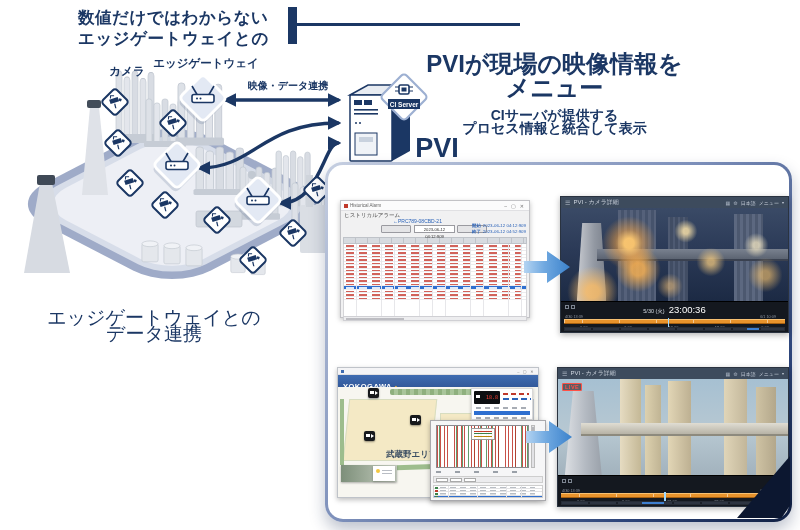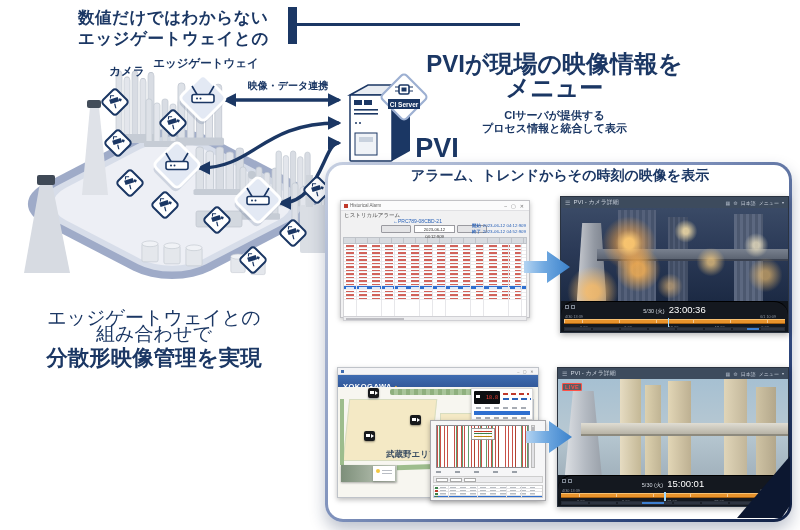--- a/index.html
+++ b/index.html
@@ -13,21 +13,21 @@
   .hd-bar{left:288px;top:7px;width:9px;height:37px;background:#1b3764;}
   .hd-line{left:297px;top:23px;width:223px;height:2.5px;background:#1b3764;}
 
   
   #diagram{position:absolute;left:0;top:55px;width:460px;height:290px;z-index:1;}
   #diagram text{font-family:"Liberation Sans","DejaVu Sans",sans-serif;}
 
   
   .pvi-head{left:402px;top:52px;width:305px;text-align:center;z-index:2;}
   .pvi-head .l1,.pvi-head .l2{font-size:24px;font-weight:bold;line-height:24px;}
-  .pvi-head .sub{margin-top:9px;font-size:11px;font-weight:bold;line-height:13px;}
+  .pvi-head .sub{margin-top:9px;font-size:14px;font-weight:bold;line-height:13px;}
 
   
   .foot{left:23px;top:310px;width:262px;text-align:center;z-index:2;}
   .foot .f1,.foot .f2{font-size:19px;font-weight:normal;line-height:16px;text-align:center;}
   .foot .f3{font-size:21.5px;font-weight:bold;line-height:26px;margin-top:3px;}
   .foot .f4{font-size:13.5px;font-weight:bold;margin-top:7px;}
 
   
   .panel{left:325px;top:162px;width:467px;height:360px;border-radius:18px;
          background:linear-gradient(135deg,#c6cfe1 0%,#7c8fba 45%,#2c4479 80%,#101f42 100%);
@@ -104,21 +104,21 @@
     radial-gradient(circle at 48% 84%,rgba(255,200,120,.5) 0 2%,transparent 9%);}
   .d-chim{left:3%;top:12%;width:16%;height:88%;background:linear-gradient(90deg,#dcdfe3,#b4bac2 55%,#9aa1aa);clip-path:polygon(22% 0,78% 0,100% 100%,0 100%);}
   .d-t1{left:27%;top:0;width:9%;height:100%;background:linear-gradient(90deg,#e6dcc2,#c4b896);}
   .d-t2{left:38%;top:6%;width:7%;height:94%;background:linear-gradient(90deg,#ddd1af,#c0b494);}
   .d-t3{left:48%;top:2%;width:10%;height:98%;background:linear-gradient(90deg,#e2d6b6,#bdb092);}
   .d-t4{left:72%;top:0;width:10%;height:100%;background:linear-gradient(90deg,#e0d5b8,#c2b69a);}
   .d-t5{left:86%;top:8%;width:9%;height:92%;background:linear-gradient(90deg,#cfc3a4,#b3a78b);}
   .d-walk{left:10%;top:46%;width:90%;height:13%;background:linear-gradient(#e0ddd3,#b7b3a6);border-bottom:2px solid #8d8a7e;}
   .live-badge{position:absolute;left:4px;top:4px;font-size:5.5px;font-weight:bold;color:#ff5147;
               border:1px solid #ff5147;background:rgba(30,10,10,.55);padding:0 2px;letter-spacing:.5px;border-radius:1px;}
-  .vtl{height:31px;background:#14181f;position:relative;border-top:1px solid #000;flex:none;border-radius:14px;}
+  .vtl{height:31px;background:#14181f;position:relative;border-top:1px solid #000;flex:none;}
   .vtl-top{display:flex;align-items:baseline;justify-content:center;gap:4px;padding-top:2px;}
   .vtl-icos{position:absolute;left:4px;top:3px;display:flex;gap:2px;}
   .vtl-icos i{width:4px;height:4px;border:1px solid #7e8692;}
   .vtl-date{font-size:5.5px;color:#d6dbe2;}
   .vtl-time{font-size:9.5px;color:#fff;}
   .vtl-rangeL{position:absolute;left:4px;top:13px;font-size:3.8px;color:#8b93a0;}
   .vtl-rangeR{position:absolute;right:12px;top:13px;font-size:3.8px;color:#8b93a0;}
   .vtl-band{position:absolute;left:3px;right:3px;top:17px;height:4.5px;background:#e8932c;
             border-top:1px solid #f7c173;border-bottom:1px solid #a55f10;
             background-image:repeating-linear-gradient(90deg,rgba(255,255,255,.5) 0 .5px,transparent .5px 18.5px);}
@@ -328,30 +328,28 @@
     <div class="l1">PVIが現場の映像情報を</div>
     <div class="l2">メニュー</div>
     <div class="sub">
       <div>CIサーバが提供する</div>
       <div>プロセス情報と統合して表示</div>
     </div>
   </div>
 
   <div class="abs foot">
     <div class="f1">エッジゲートウェイとの</div>
-    <div class="f2">組み合わせで</div>
-    <div class="f3">分散形映像管理を実現</div>
+    <div class="f2">データ連携</div>
   </div>
 
   <div class="abs panel">
       <div class="panel-in"></div>
     </div>
   <div class="abs corner-tri"></div>
 
-  <div class="abs sec-title t1">アラーム、トレンドからその時刻の映像を表示</div>
 
   <div class="abs awin">
     <div class="awin-tb">
       <span class="awin-ico"></span>
       <span class="awin-tt">Historical Alarm</span>
       <span class="wctl">–</span>
       <span class="wctl">▢</span>
       <span class="wctl">✕</span>
     </div>
     <div class="awin-bar">
@@ -523,24 +521,20 @@
       <div class="ph-shape d-t4"></div>
       <div class="ph-shape d-t5"></div>
       <div class="ph-shape d-walk"></div>
       <span class="live-badge">LIVE</span>
     </div>
     <div class="vtl">
       <div class="vtl-icos">
           <i></i>
           <i></i>
         </div>
-      <div class="vtl-top">
-        <span class="vtl-date">5/30 (火)</span>
-        <span class="vtl-time">15:00:01</span>
-      </div>
       <div class="vtl-rangeL">4/30 13:39</div>
       <div class="vtl-rangeR">6/1 10:09</div>
       <div class="vtl-band">
           <i class="ph"></i>
         </div>
       <div class="vtl-ticks">
         <span>0:00</span>
         <span>6:00</span>
         <span>12:00</span>
         <span>18:00</span>

